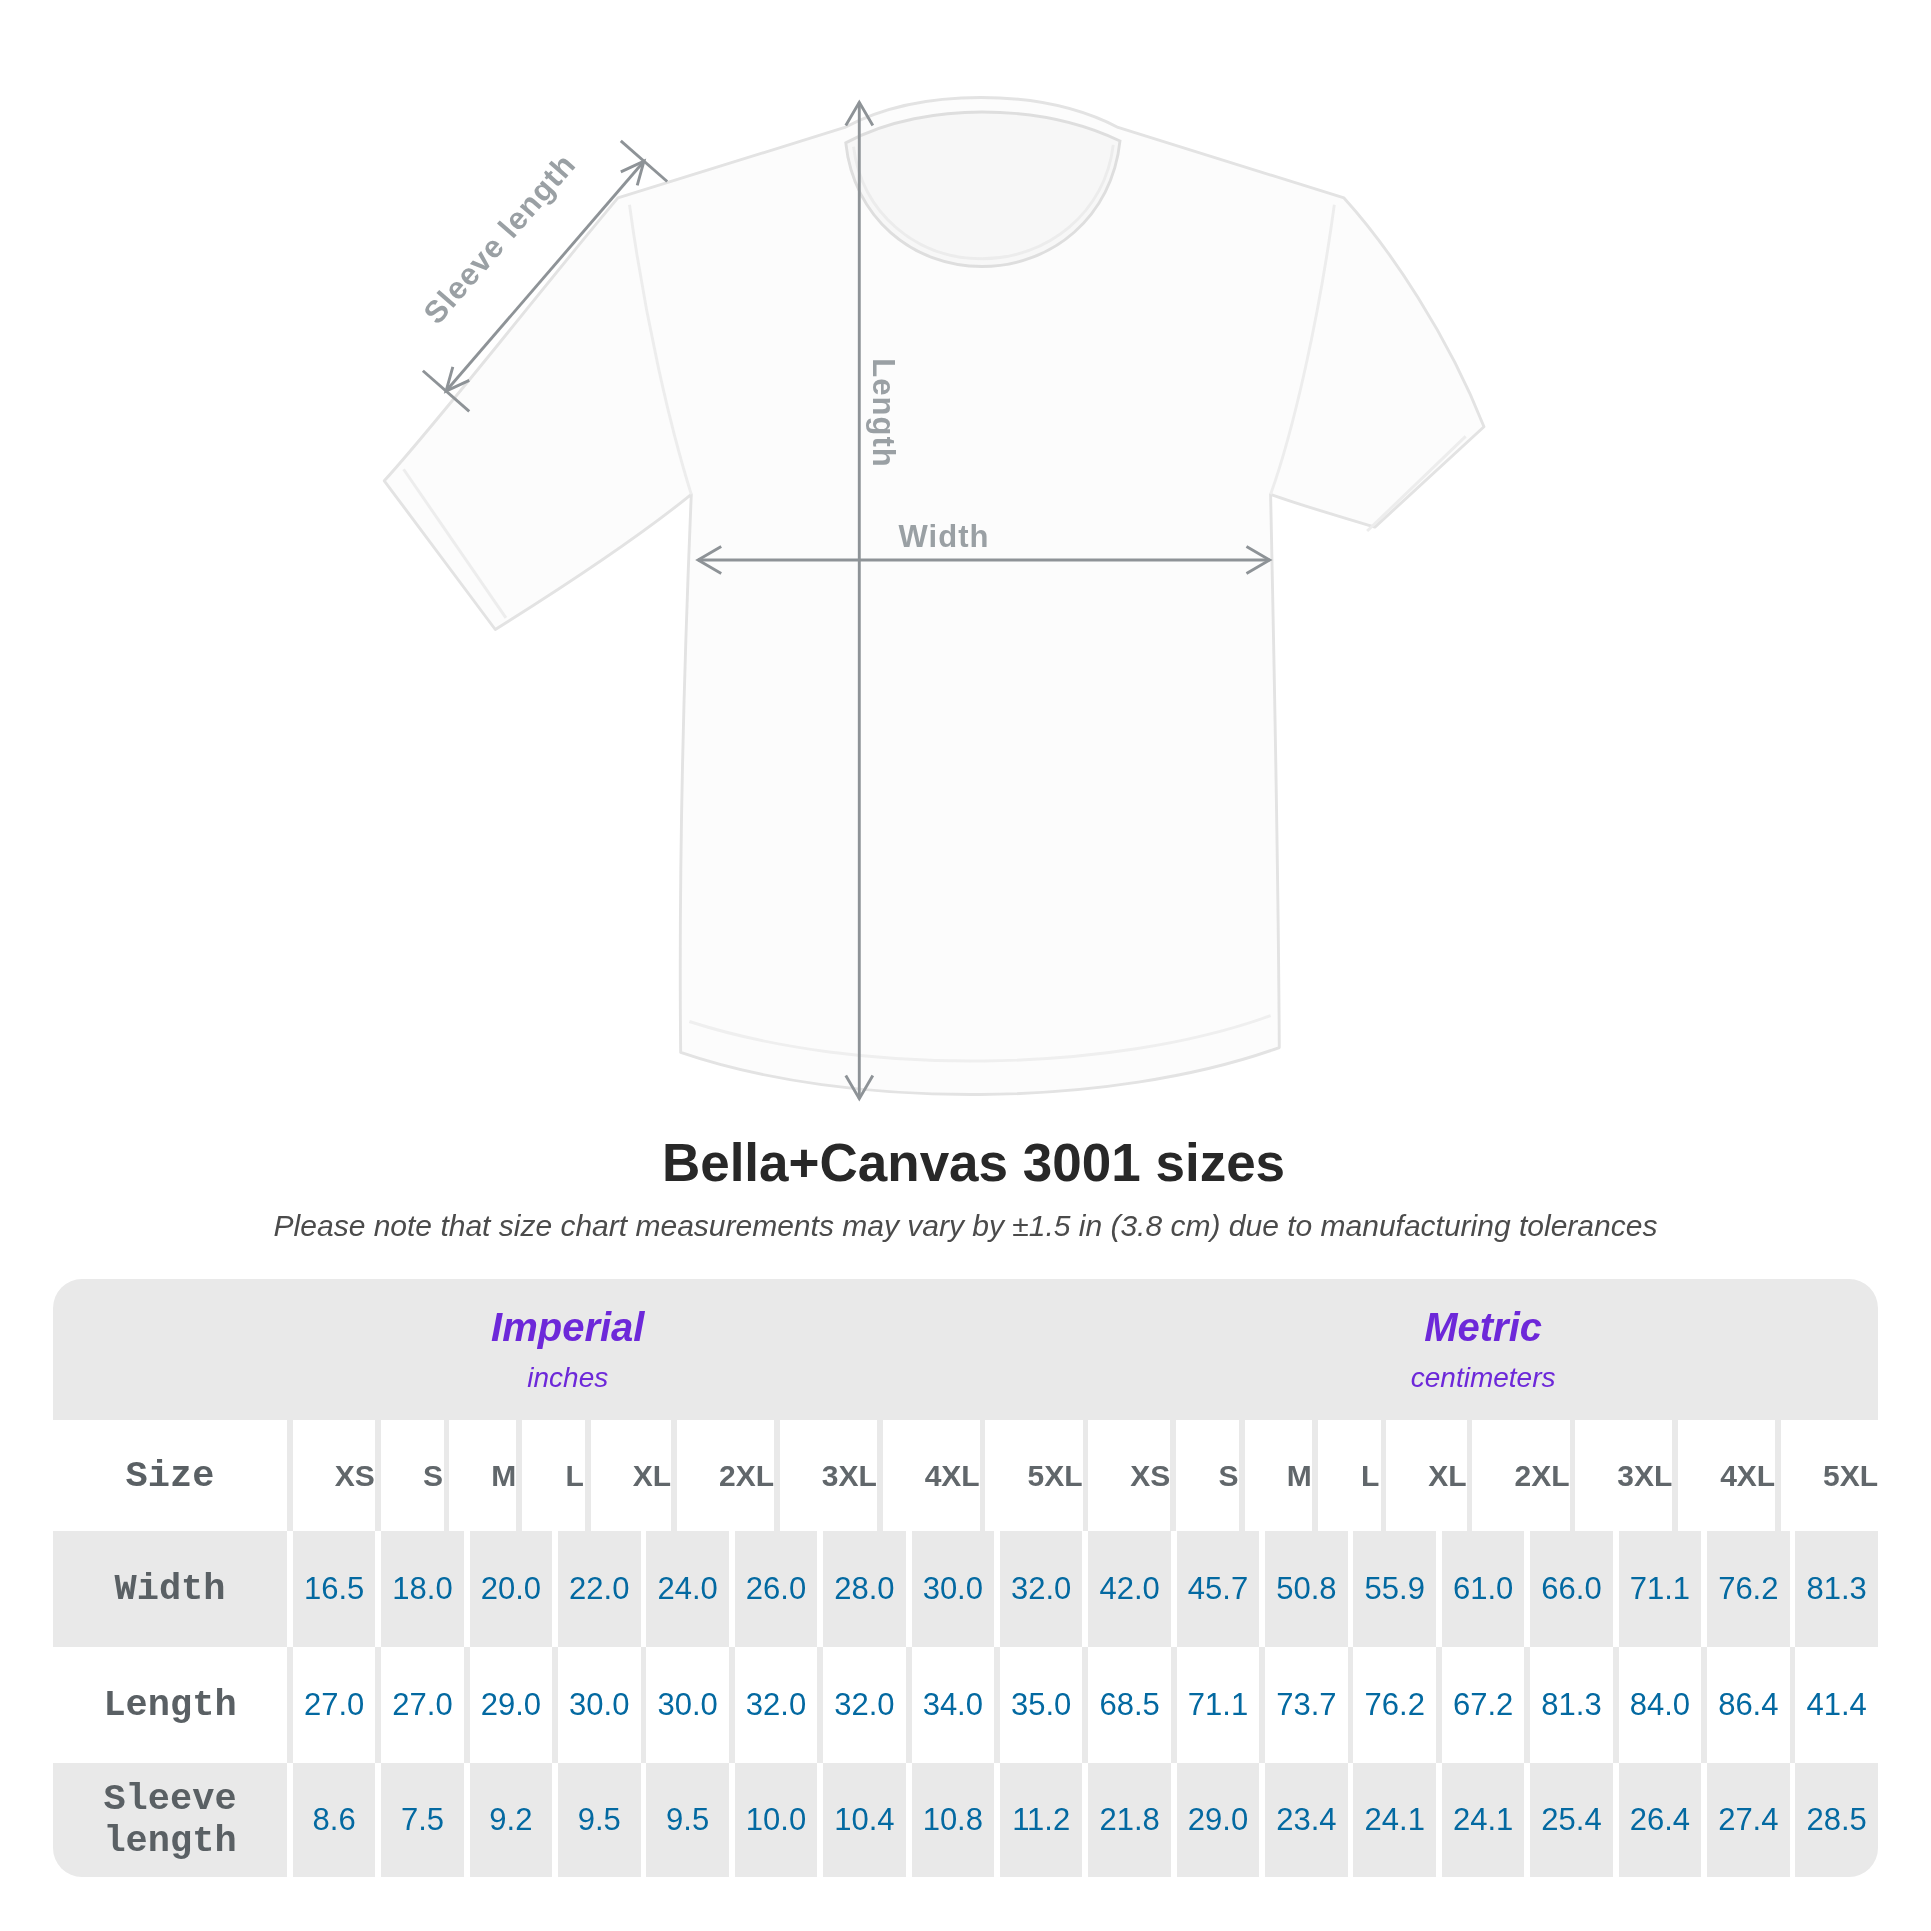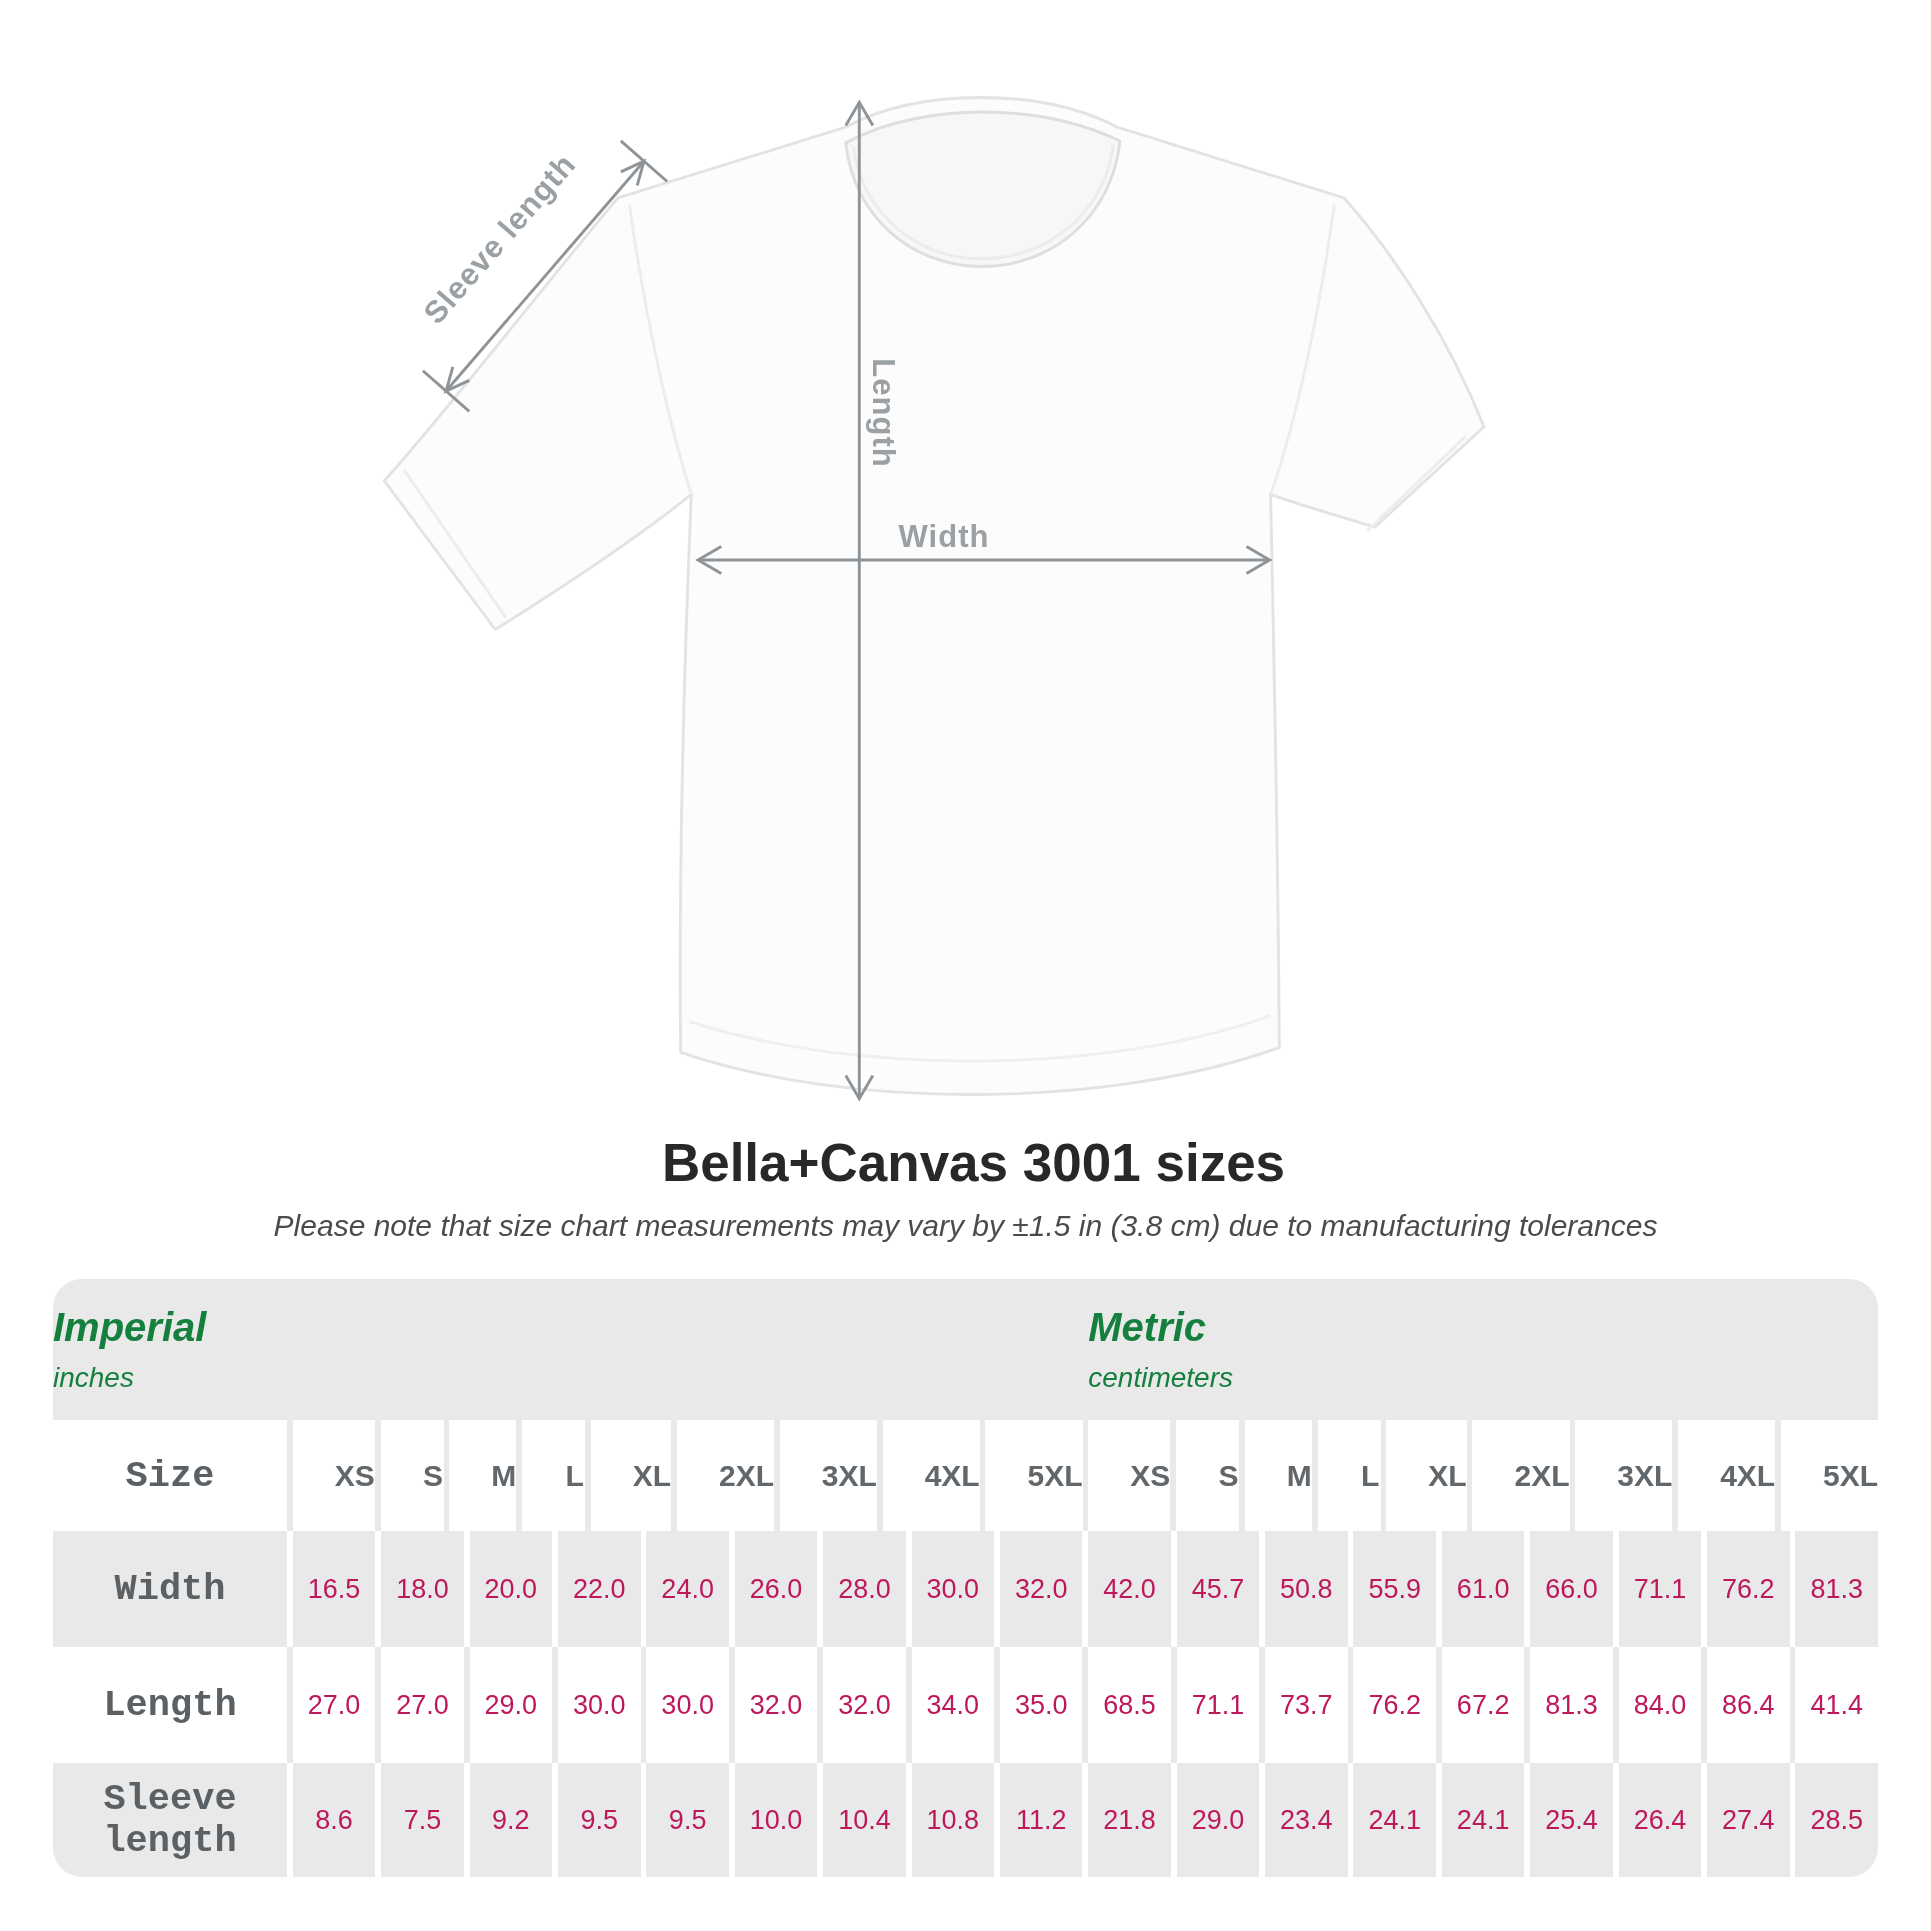--- a/index.html
+++ b/index.html
@@ -41,21 +41,21 @@
     border-radius:29px;overflow:hidden;
   }
   .unit-header{
     display:grid;
     grid-template-columns:234px repeat(18,1fr);
     column-gap:5.8px;
     height:141px;
     background:#e9e9e9;
     align-items:center;
   }
-  .unit-cell{text-align:left;color:#15803d;}
+  .unit-cell{text-align:center;color:#6d28d9;}
   .unit-cell .unit-name{font-size:40px;font-weight:700;font-style:italic;}
   .unit-cell .unit-sub{font-size:28px;font-style:italic;margin-top:11.6px;}
   #unit-imperial{grid-column:1 / span 10;}
   #unit-metric{grid-column:11 / span 9;}
   .t-row{
     display:grid;
     grid-template-columns:234px repeat(18,1fr);
     column-gap:5.8px;
     align-items:stretch;
   }
@@ -65,21 +65,21 @@
   }
   .row-white{background:#e9e9e9;}      
   .row-white .cell{background:#ffffff;}
   .row-gray{background:#ffffff;}       
   .row-gray .cell{background:#e9e9e9;}
   .t-row.sizes{height:111px;}
   .t-row.values{height:116px;}
   .t-row.last{height:114px;}
   .label-cell{font-size:37px;font-weight:700;color:#5a6064;font-family:Liberation Mono, monospace;}
   .size-cell{font-size:30px;font-weight:700;color:#61676b;padding-left:42px;}
-  .num-cell{font-size:27px;color:#be185d;}
+  .num-cell{font-size:31px;color:#0369a1;}
 </style>
 </head>
 <body>
 
 <div id="page">
 
   <svg id="diagram-svg" width="1931" height="1931" viewBox="0 0 2000 2000">
 
     <path d="M 875 132
          L 640 205

